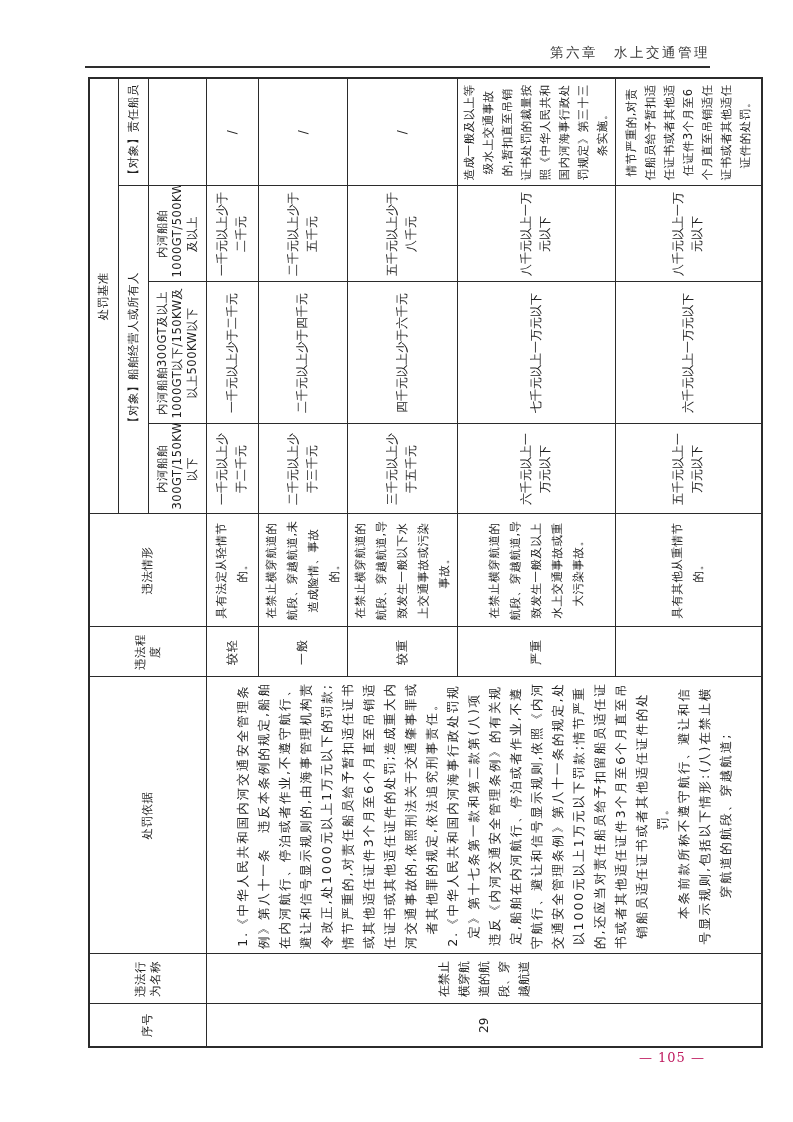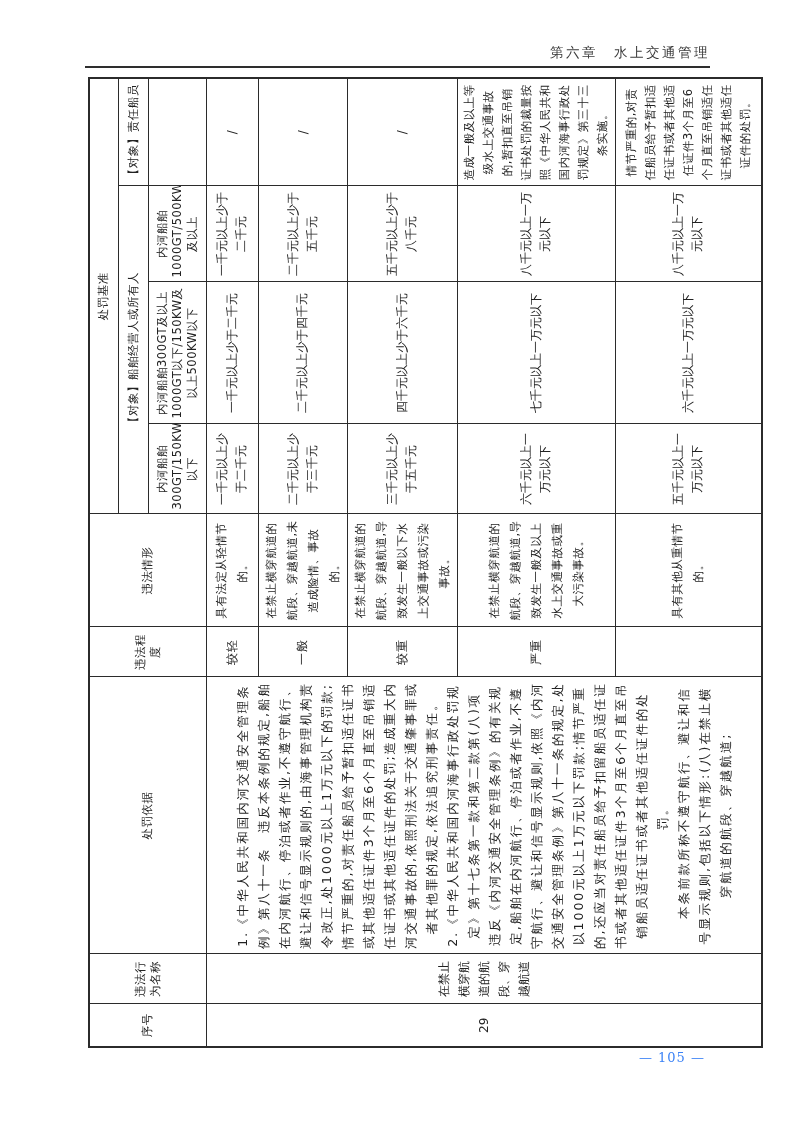--- a/index.html
+++ b/index.html
@@ -11,21 +11,21 @@
   .chapter-header{
     position:absolute;top:44px;right:83px;font-size:13.5px;letter-spacing:2.5px;
     color:#3a3a3a;font-family:"DejaVu Serif","Liberation Serif",serif;
   }
   .header-rule{
     position:absolute;top:66px;left:85px;width:625px;height:0;
     border-top:2px solid #2e2e2e;
   }
   .page-number{
     position:absolute;top:1050px;left:88px;width:617px;text-align:right;
-    font-size:13px;color:#3b82f6;letter-spacing:1px;
+    font-size:13px;color:#be185d;letter-spacing:1px;
     font-family:"DejaVu Serif","Liberation Serif",serif;
   }
   
   .table-wrap{
     position:absolute;left:88px;top:79px;width:969px;height:617px;
     transform-origin:0 0;transform:translateY(969px) rotate(-90deg);
   }
   table.penalty{
     width:969px;height:617px;border-collapse:collapse;table-layout:fixed;
     border:2px solid #2b2b2b;

